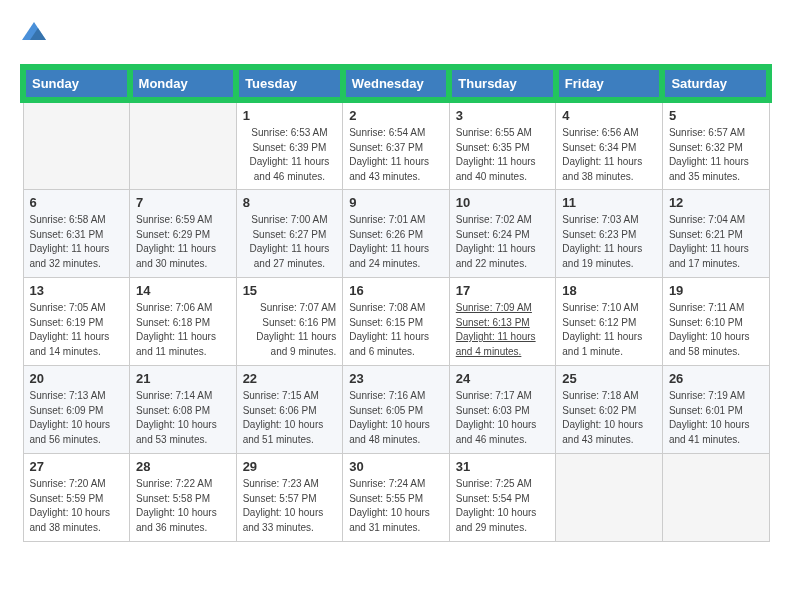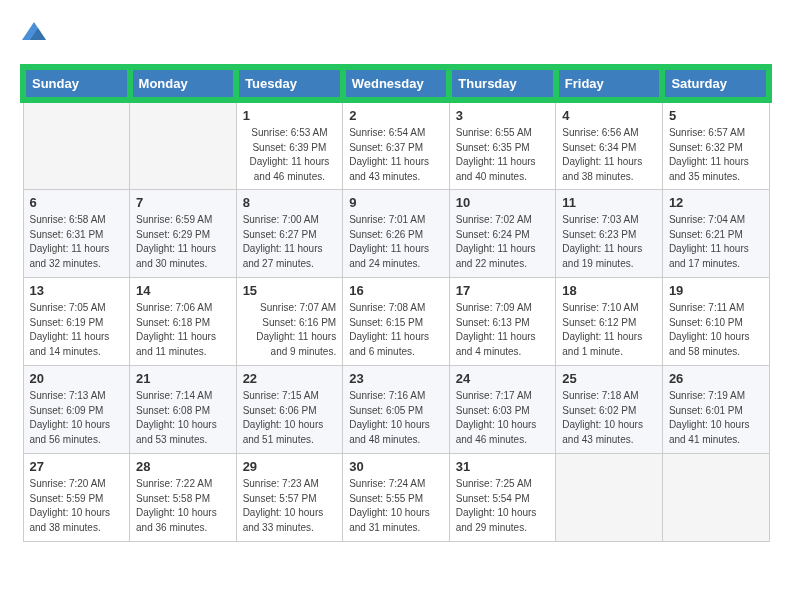--- a/index.html
+++ b/index.html
@@ -155,21 +155,21 @@
 Daylight: 11 hours and 32 minutes.</div>
         </td>
         <td>
           <span class="day-num">7</span>
           <div class="day-info" style="white-space: pre-line;">Sunrise: 6:59 AM
 Sunset: 6:29 PM
 Daylight: 11 hours and 30 minutes.</div>
         </td>
         <td>
           <span class="day-num">8</span>
-          <div class="day-info" style="white-space: pre-line;">Sunrise: 7:00 AM
+          <div class="day-info" style="white-space: pre-line; text-align: center;">Sunrise: 7:00 AM
 Sunset: 6:27 PM
 Daylight: 11 hours and 27 minutes.</div>
         </td>
         <td>
           <span class="day-num">9</span>
           <div class="day-info" style="white-space: pre-line;">Sunrise: 7:01 AM
 Sunset: 6:26 PM
 Daylight: 11 hours and 24 minutes.</div>
         </td>
         <td>
@@ -211,21 +211,21 @@
 Daylight: 11 hours and 9 minutes.</div>
         </td>
         <td>
           <span class="day-num">16</span>
           <div class="day-info" style="white-space: pre-line;">Sunrise: 7:08 AM
 Sunset: 6:15 PM
 Daylight: 11 hours and 6 minutes.</div>
         </td>
         <td>
           <span class="day-num">17</span>
-          <div class="day-info" style="white-space: pre-line;">Sunrise: 7:09 AM
+          <div class="day-info" style="white-space: pre-line; text-decoration: underline;">Sunrise: 7:09 AM
 Sunset: 6:13 PM
 Daylight: 11 hours and 4 minutes.</div>
         </td>
         <td>
           <span class="day-num">18</span>
           <div class="day-info" style="white-space: pre-line;">Sunrise: 7:10 AM
 Sunset: 6:12 PM
 Daylight: 11 hours and 1 minute.</div>
         </td>
         <td>

